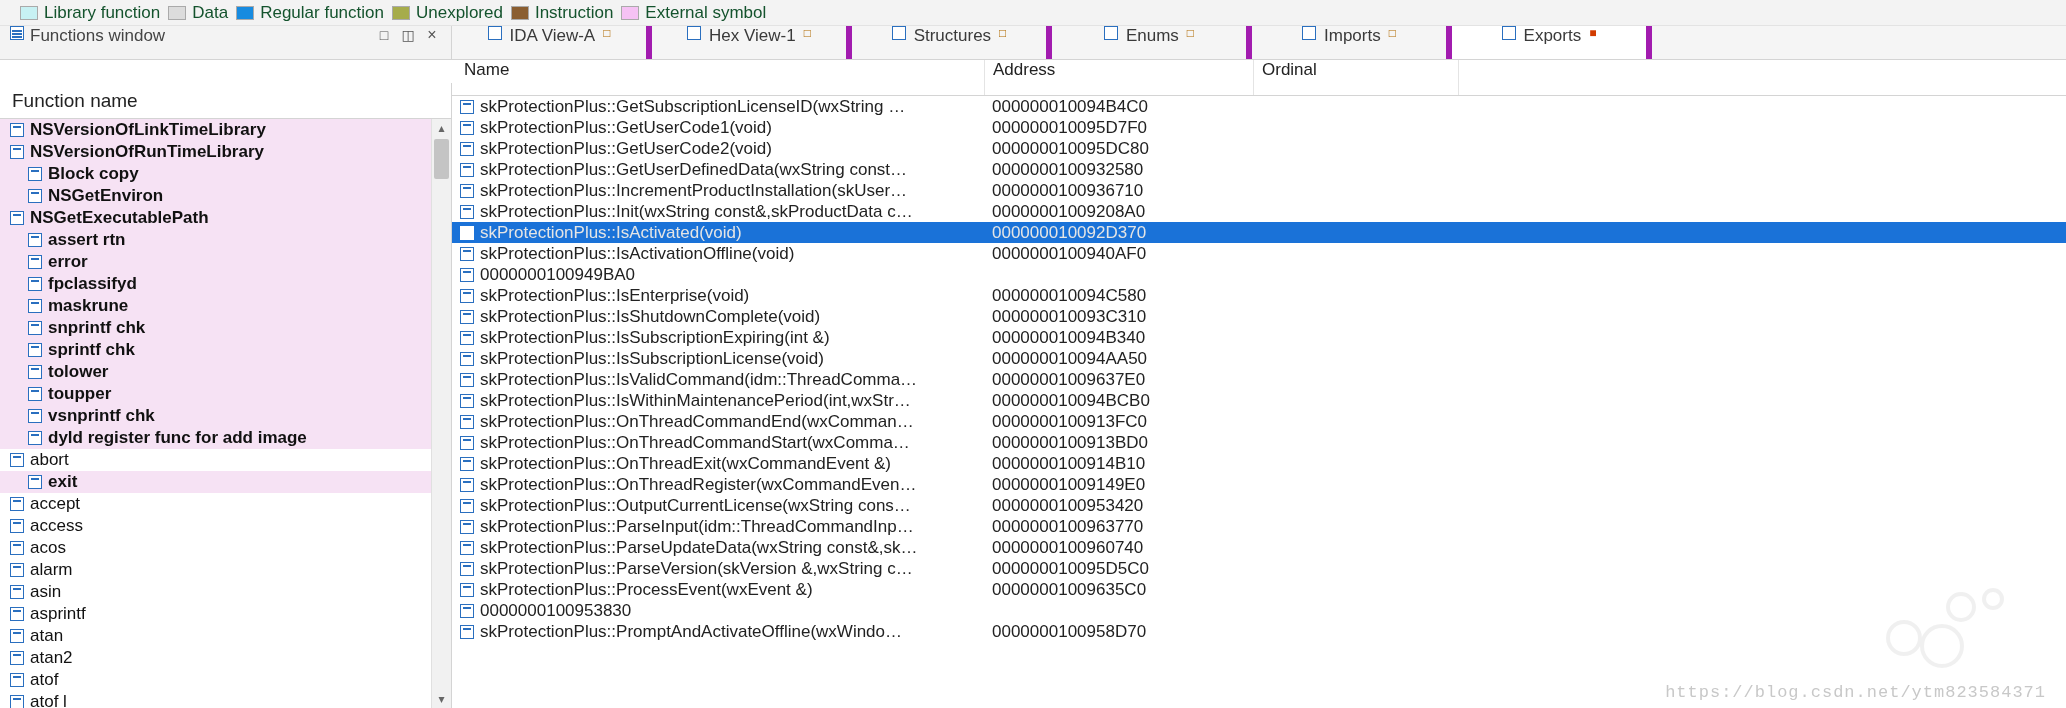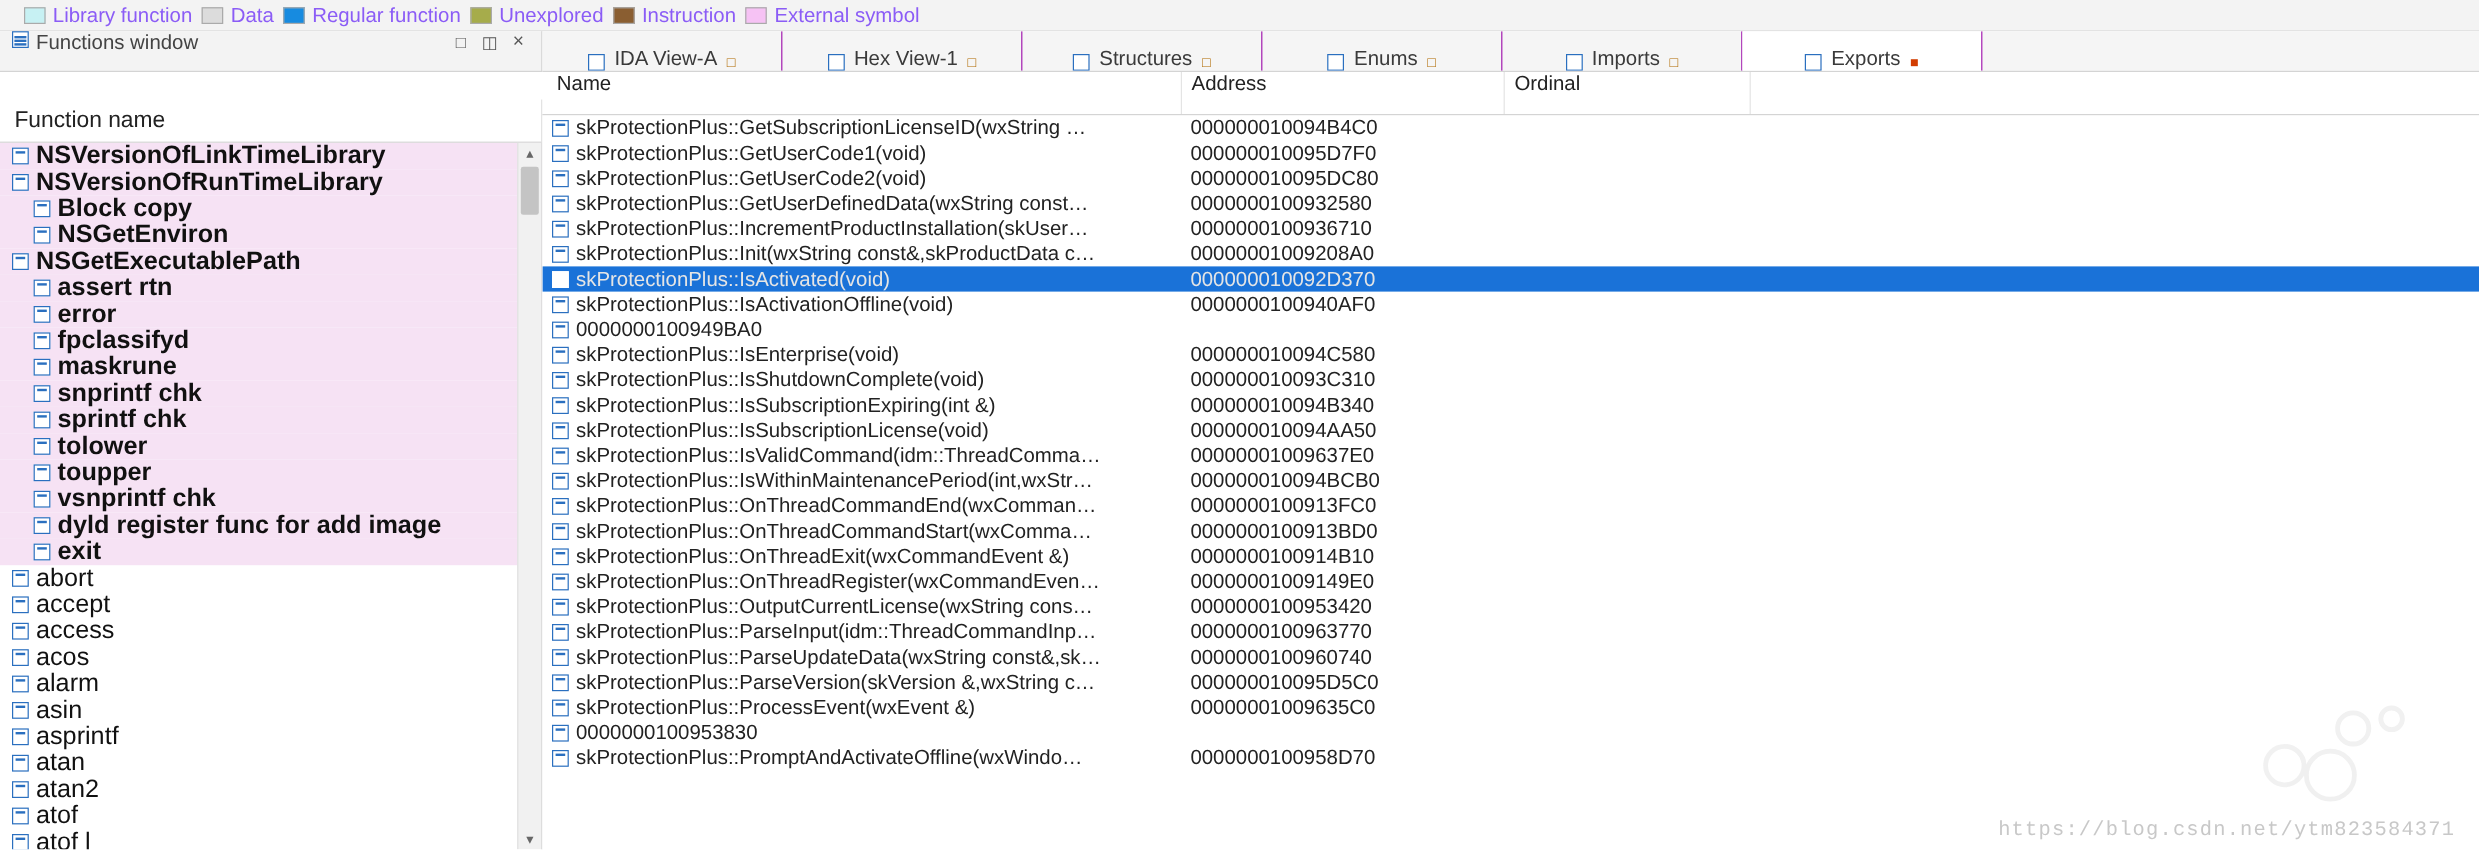--- a/index.html
+++ b/index.html
@@ -6,21 +6,21 @@
   html, body { width: 2066px; height: 708px; font-family: "Segoe UI", Tahoma, Arial, sans-serif; font-size: 16px; color:#222; background:#fff; overflow:hidden; }
   body { position:relative; }
 
   
   .legend {
     display:flex; align-items:center; gap:8px;
     padding:4px 12px 4px 20px;
     background:#f3f3f3;
     border-bottom:1px solid #e3e3e3;
     font-size:17px;
-    color:#8b5cf6;
+    color:#14532d;
     height:26px;
   }
   .swatch { width:18px; height:14px; display:inline-block; border:1px solid #aaa; }
   .lg-item { display:flex; align-items:center; gap:6px; }
   .sw-libfn  { background:#c7f1f3; }
   .sw-data   { background:#dcdcdc; }
   .sw-regfn  { background:#178be0; }
   .sw-unex   { background:#a6ac4b; }
   .sw-instr  { background:#8a5e31; }
   .sw-extsym { background:#f6c2f4; }
@@ -43,22 +43,22 @@
   .doc-icon { width:14px; height:14px; border:1px solid #2a6fbf; background:#fff; display:inline-block; margin-right:6px; position:relative; }
   .doc-icon::after { content:""; position:absolute; left:1px; right:1px; top:3px; height:2px; background:#2a6fbf; box-shadow:0 3px 0 #2a6fbf, 0 6px 0 #2a6fbf; }
 
   
   .tabstrip {
     flex:1; display:flex; align-items:stretch; height:34px;
     background:#f5f5f5; border-bottom:1px solid #d4d4d4;
     overflow:hidden;
   }
   .tab {
-    display:flex; align-items:flex-end; gap:8px;
-    padding:0 18px; border-right:1px solid #a21caf;
+    display:flex; align-items:flex-start; gap:8px;
+    padding:0 18px; border-right:6px solid #a21caf;
     font-size:17px; color:#3a3a3a; white-space:nowrap;
     min-width:200px; justify-content:center;
   }
   .tab.active { background:#fff; }
   .tab .close { color:#b06a00; font-size:12px; }
   .tab.exports .close { color:#d23c00; }
   .tab.exports { background:#fff; border-bottom:none; }
   .tab .tab-ico { width:14px; height:14px; display:inline-block; border:1px solid #2a6fbf; background:#fff; }
 
   
@@ -72,21 +72,21 @@
   .fn-header {
     height:36px; display:flex; align-items:center;
     padding:0 12px; font-size:19px; color:#222;
     border-bottom:1px solid #d4d4d4;
     background:#fff;
   }
   .fn-scroll { flex:1; position:relative; overflow:hidden; }
   .fn-list { overflow:hidden; }
   .fn-row {
     display:flex; align-items:center; gap:6px;
-    padding:0 10px; height:22px; font-size:21px;
+    padding:0 10px; height:22px; font-size:17px;
     color:#111;
   }
   .fn-row.pink     { background:#f6e2f4; font-weight:600; }
   .fn-row.pinksub  { background:#f6e2f4; font-weight:600; padding-left:28px; }
   .fn-row.nobold   { font-weight:400; }
   .fn-ico { width:14px; height:14px; border:1px solid #2a6fbf; background:#fff; flex:0 0 14px; position:relative; }
   .fn-ico::before { content:""; position:absolute; left:2px; top:2px; right:2px; height:2px; background:#2a6fbf; }
   .scrollbar { position:absolute; right:0; top:0; bottom:0; width:20px; background:#f1f1f1; border-left:1px solid #e0e0e0; }
   .scrollbar .thumb { position:absolute; left:2px; right:2px; top:20px; height:40px; background:#c4c4c4; border-radius:2px; }
   .scrollbar .arrow-up, .scrollbar .arrow-down { position:absolute; left:0; right:0; height:18px; display:flex; align-items:center; justify-content:center; color:#666; font-size:12px; }
@@ -267,27 +267,27 @@
             <span>toupper</span>
           </div>
           <div class="fn-row pinksub">
             <span class="fn-ico"></span>
             <span>vsnprintf chk</span>
           </div>
           <div class="fn-row pinksub">
             <span class="fn-ico"></span>
             <span>dyld register func for add image</span>
           </div>
+          <div class="fn-row nobold">
+            <span class="fn-ico"></span>
+            <span>abort</span>
+          </div>
           <div class="fn-row pinksub">
             <span class="fn-ico"></span>
             <span>exit</span>
-          </div>
-          <div class="fn-row nobold">
-            <span class="fn-ico"></span>
-            <span>abort</span>
           </div>
           <div class="fn-row nobold">
             <span class="fn-ico"></span>
             <span>accept</span>
           </div>
           <div class="fn-row nobold">
             <span class="fn-ico"></span>
             <span>access</span>
           </div>
           <div class="fn-row nobold">

